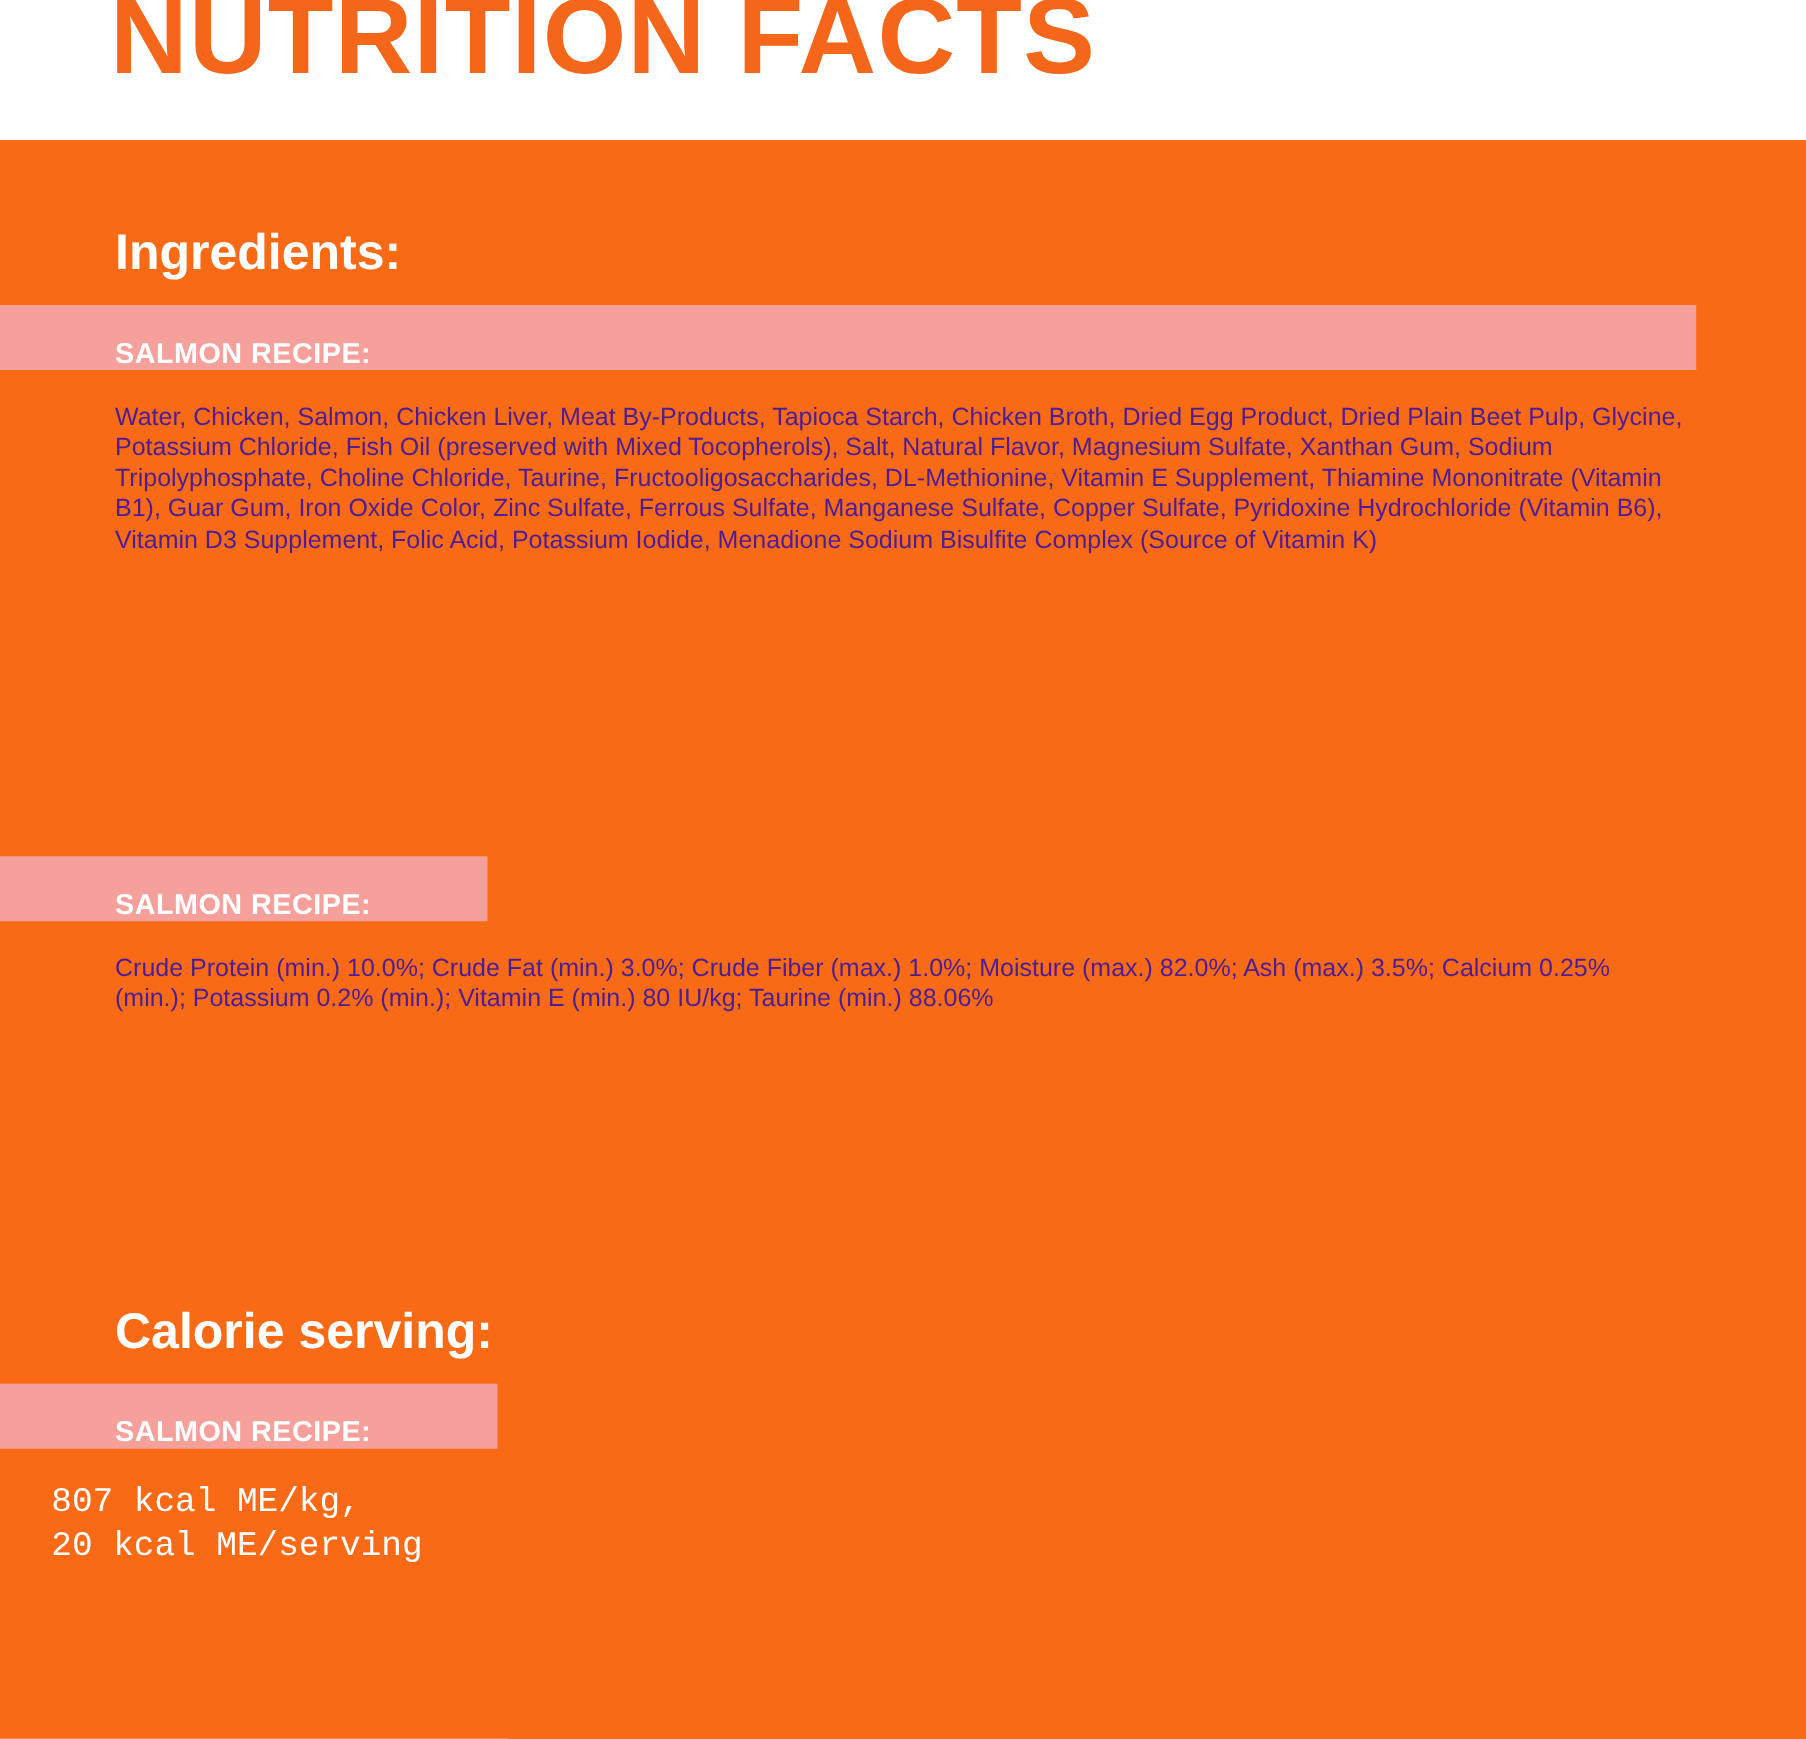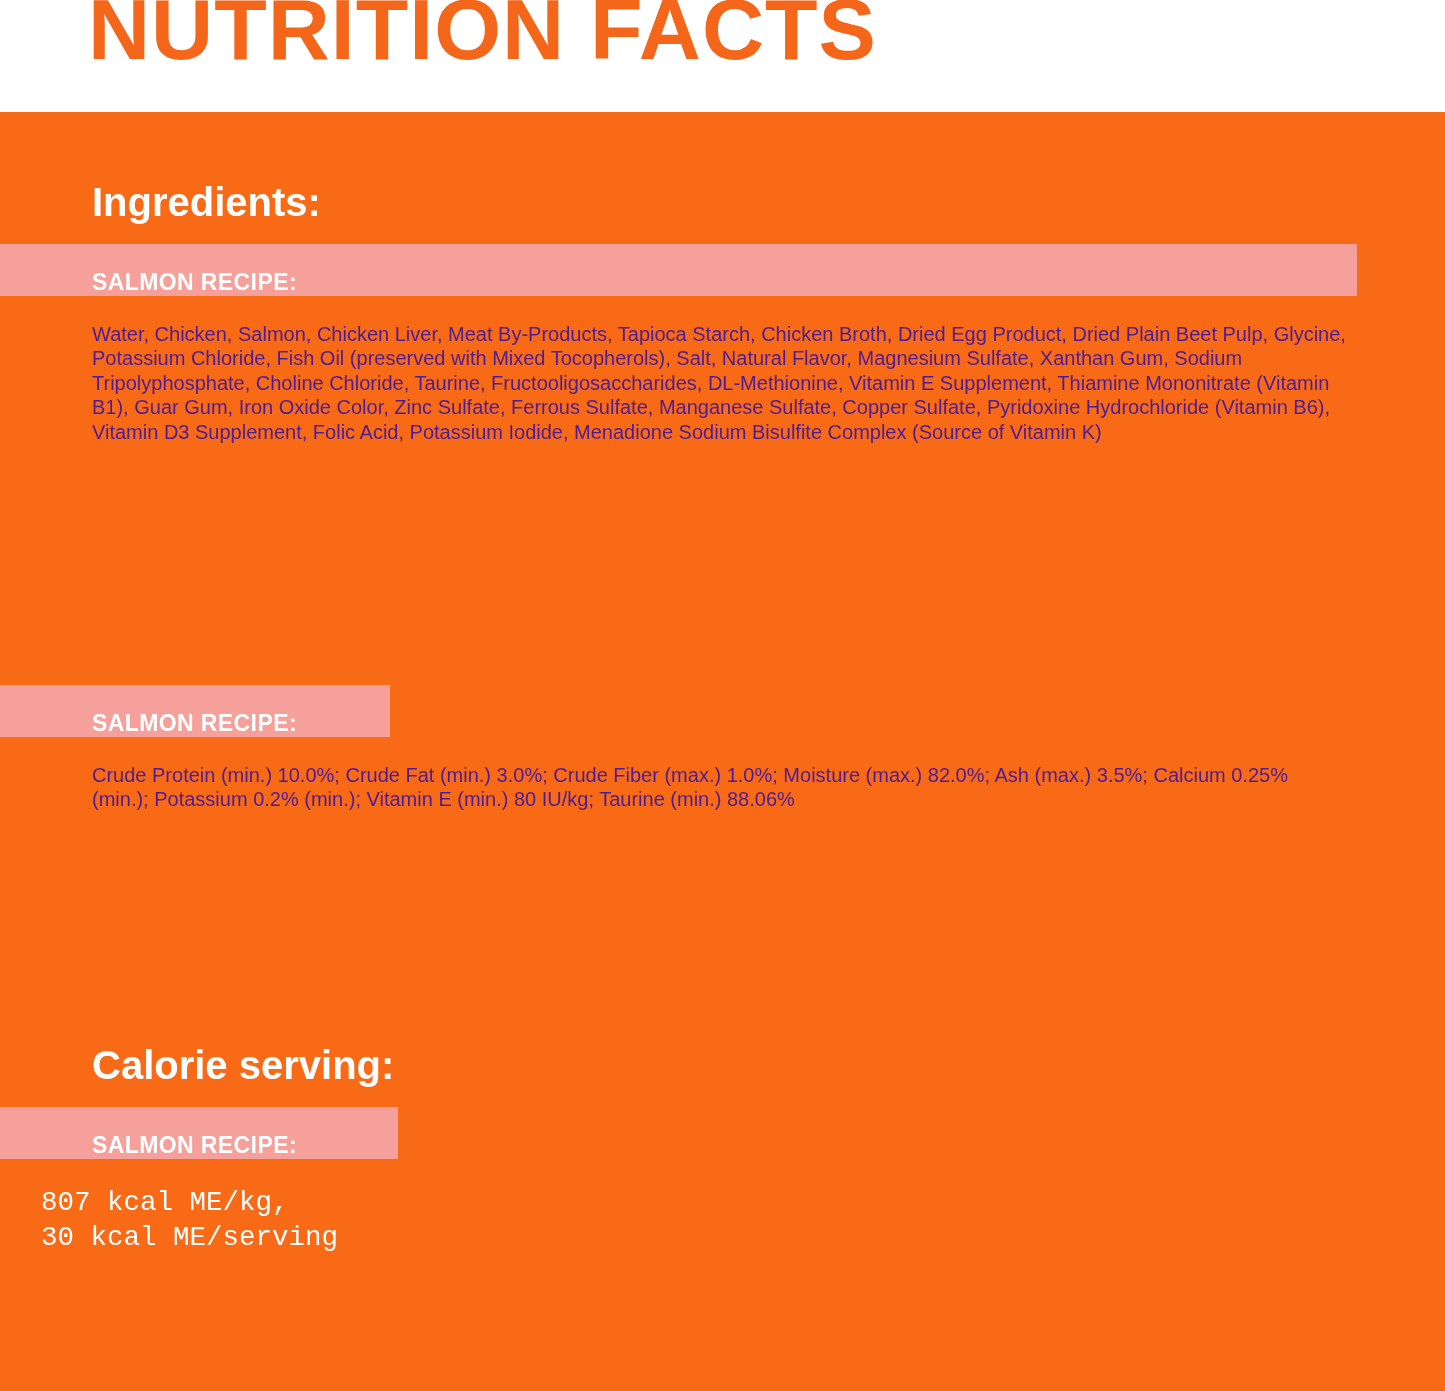--- a/index.html
+++ b/index.html
@@ -131,17 +131,17 @@
     <div class="body-text narrow">Crude Protein (min.) 10.0%; Crude Fat (min.) 3.0%; Crude Fiber (max.) 1.0%; Moisture (max.) 82.0%; Ash (max.) 3.5%; Calcium 0.25% (min.); Potassium 0.2% (min.); Vitamin E (min.) 80 IU/kg; Taurine (min.) 88.06%</div>
   </div>
 
   <div class="section" style="top: 1043px;">
     <div class="section-heading">Calorie serving:</div>
     <div class="recipe-band small">
       <span class="recipe-band-label">SALMON RECIPE:</span>
     </div>
     <div class="calorie-block">
       <div class="calorie-line">807 kcal ME/kg,</div>
-      <div class="calorie-line">30 kcal ME/serving</div>
+      <div class="calorie-line">20 kcal ME/serving</div>
     </div>
   </div>
 
 </div>
 
 </body></html>

